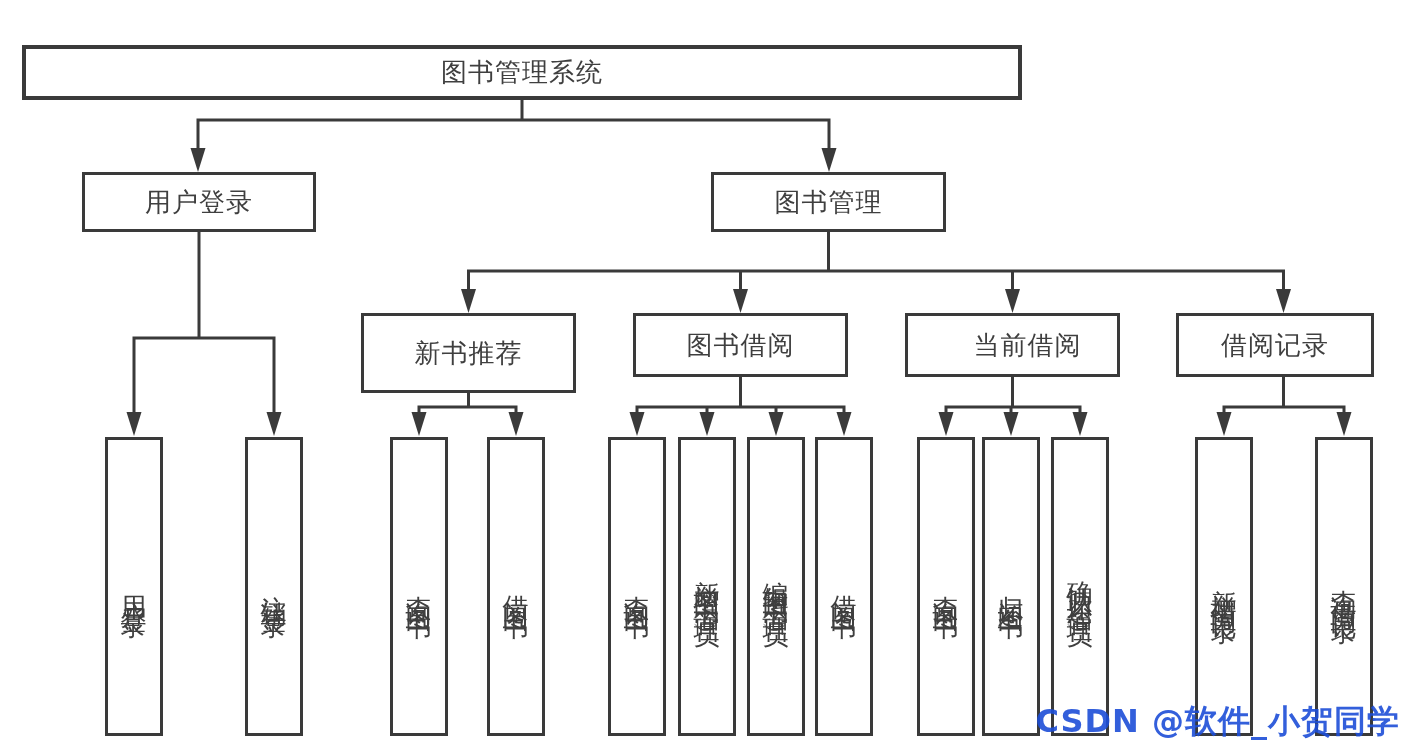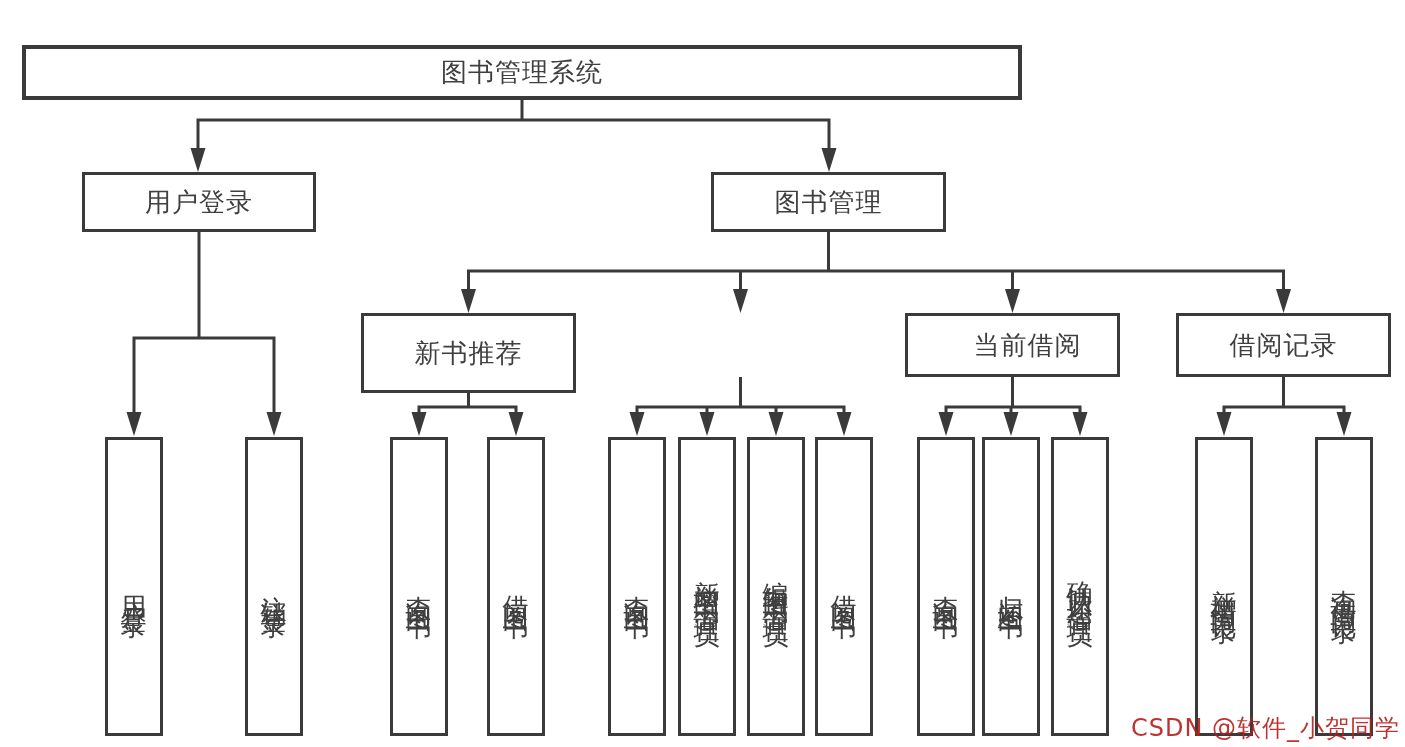--- a/index.html
+++ b/index.html
@@ -40,26 +40,27 @@
     text-orientation: mixed;
     font-size: 26px;
     letter-spacing: 6px;
     line-height: 1;
     color: #3f3f3f;
   }
   .watermark {
     position: absolute;
     right: 5px;
     bottom: 3px;
-    font-size: 24px;
+    font-size: 32px;
     letter-spacing: 1px;
-    color: #b91c1c;
+    color: #1d4ed8;
     opacity: 0.9;
     white-space: nowrap;
     z-index: 5;
+    font-weight: bold;
   }
 </style>
 </head>
 <body>
 
 <div class="canvas">
 
   <svg class="wires" viewBox="0 0 1405 747" xmlns="http://www.w3.org/2000/svg">
 
     <path class="wire" d="M522 68 V120 M196.5 120 H830.5 M198 120 V150 M829 120 V150"></path>
@@ -104,24 +105,27 @@
   <div class="box" style="left:82px; top:172px; width:234px; height:60px;">
     <span class="title">用户登录</span>
   </div>
   <div class="box" style="left:711px; top:172px; width:235px; height:60px;">
     <span class="title">图书管理</span>
   </div>
 
   <div class="box" style="left:361px; top:313px; width:215px; height:80px;">
     <span class="title">新书推荐</span>
   </div>
+  <div class="box" style="left:633px; top:313px; width:215px; height:64px;">
+    <span class="title">图书借阅</span>
+  </div>
   <div class="box" style="left:905px; top:313px; width:215px; height:64px;padding-left:30px;">
     <span class="title">当前借阅</span>
   </div>
-  <div class="box" style="left:1176px; top:313px; width:215px; height:64px;text-align:center;">
+  <div class="box" style="left:1176px; top:313px; width:198px; height:64px;text-align:center;">
     <span class="title">借阅记录</span>
   </div>
 
   <div class="box" style="left:105px; top:437px; width:58px; height:299px;">
     <span class="vtext">用户登录</span>
   </div>
   <div class="box" style="left:245px; top:437px; width:58px; height:299px;">
     <span class="vtext">注销登录</span>
   </div>
 

